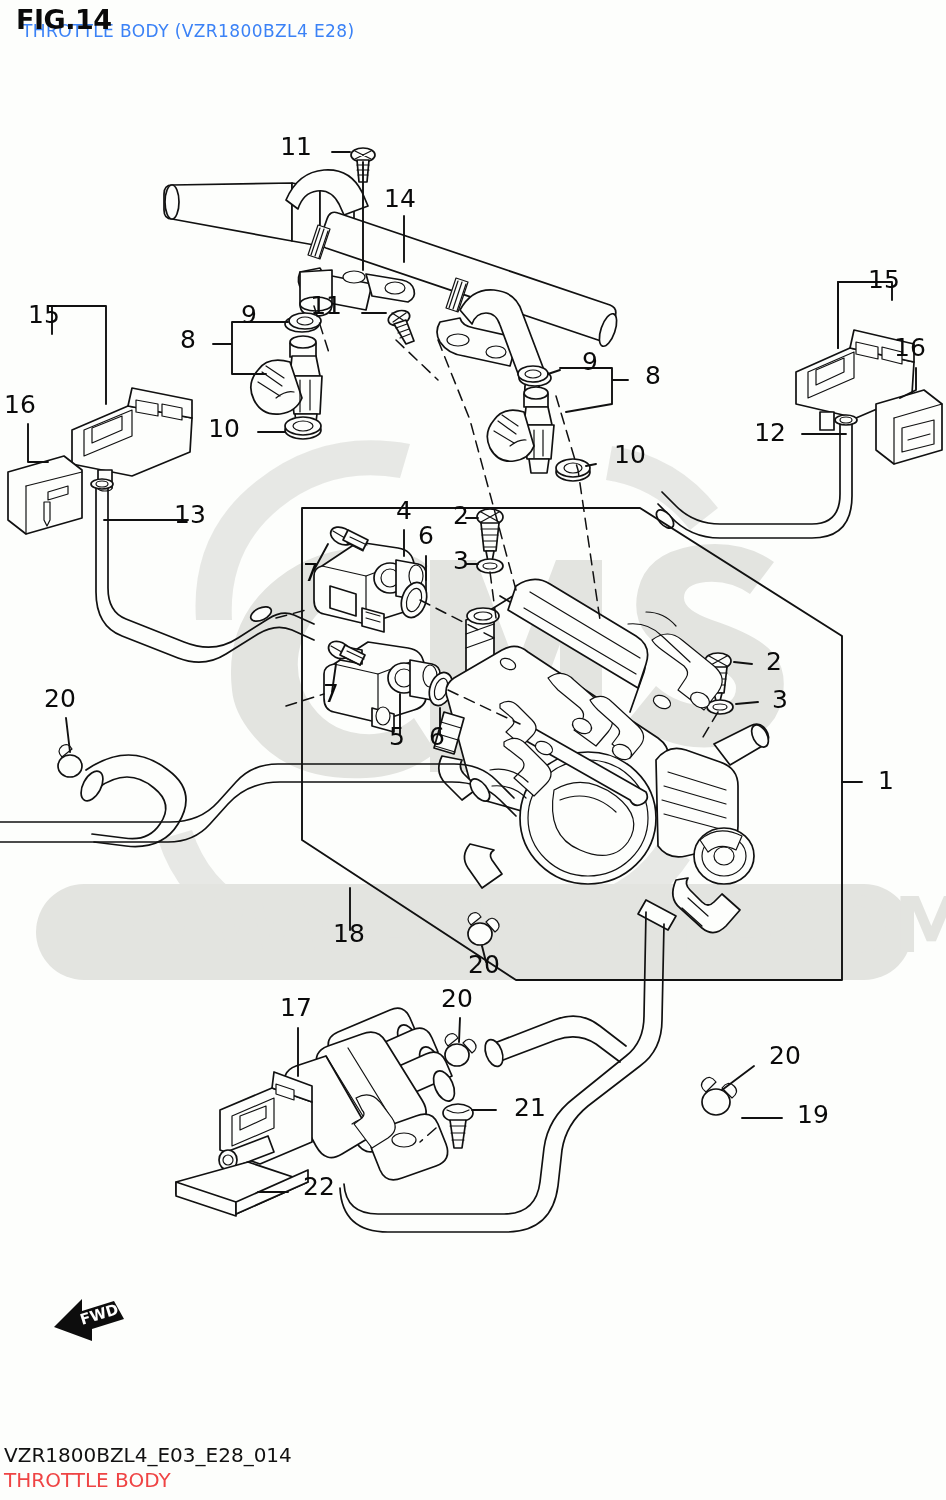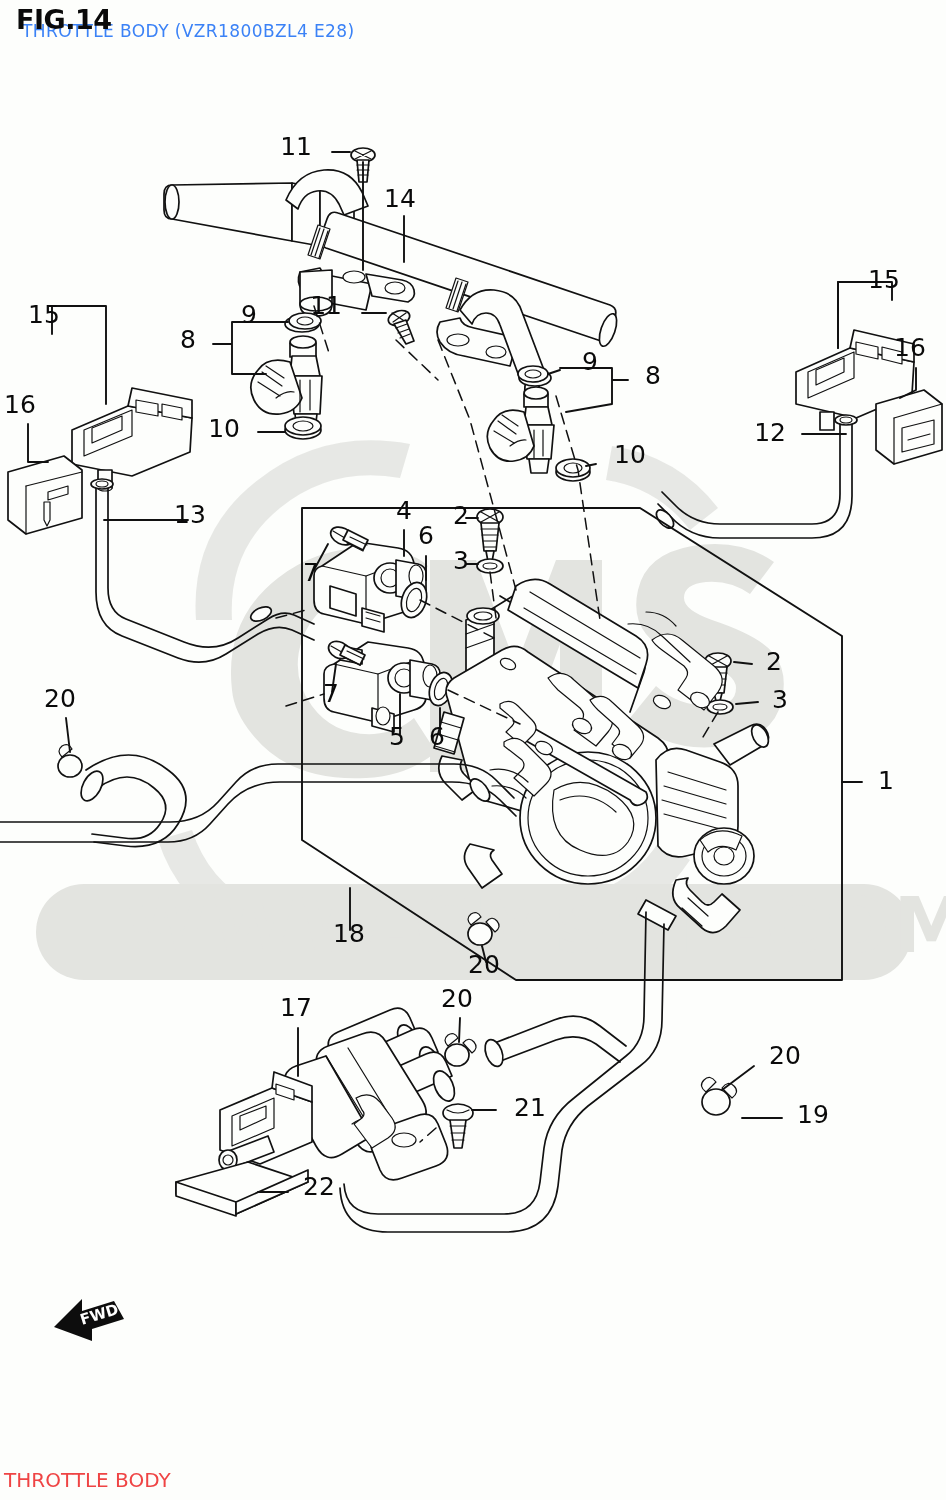--- a/index.html
+++ b/index.html
@@ -658,15 +658,16 @@
 
   <div id="fwd-badge">
     <svg width="76" height="56" viewBox="0 0 76 56">
       <path d="M2 30 L30 2 L30 14 L62 4 L72 22 L40 32 L40 44 Z" fill="#0d0d0d"></path>
       <text x="30" y="28" font-family="DejaVu Sans, Liberation Sans, sans-serif" font-size="15" font-weight="bold" fill="#ffffff" transform="rotate(-17 30 28)">FWD</text>
     </svg>
   </div>
 
   <div id="fig-subtitle">THROTTLE BODY (VZR1800BZL4 E28)</div>
   <div id="fig-label">FIG.14</div>
+  <div id="footer-code">VZR1800BZL4_E03_E28_014</div>
   <div id="footer-name">THROTTLE BODY</div>
 
 </div>
 
 </body></html>

